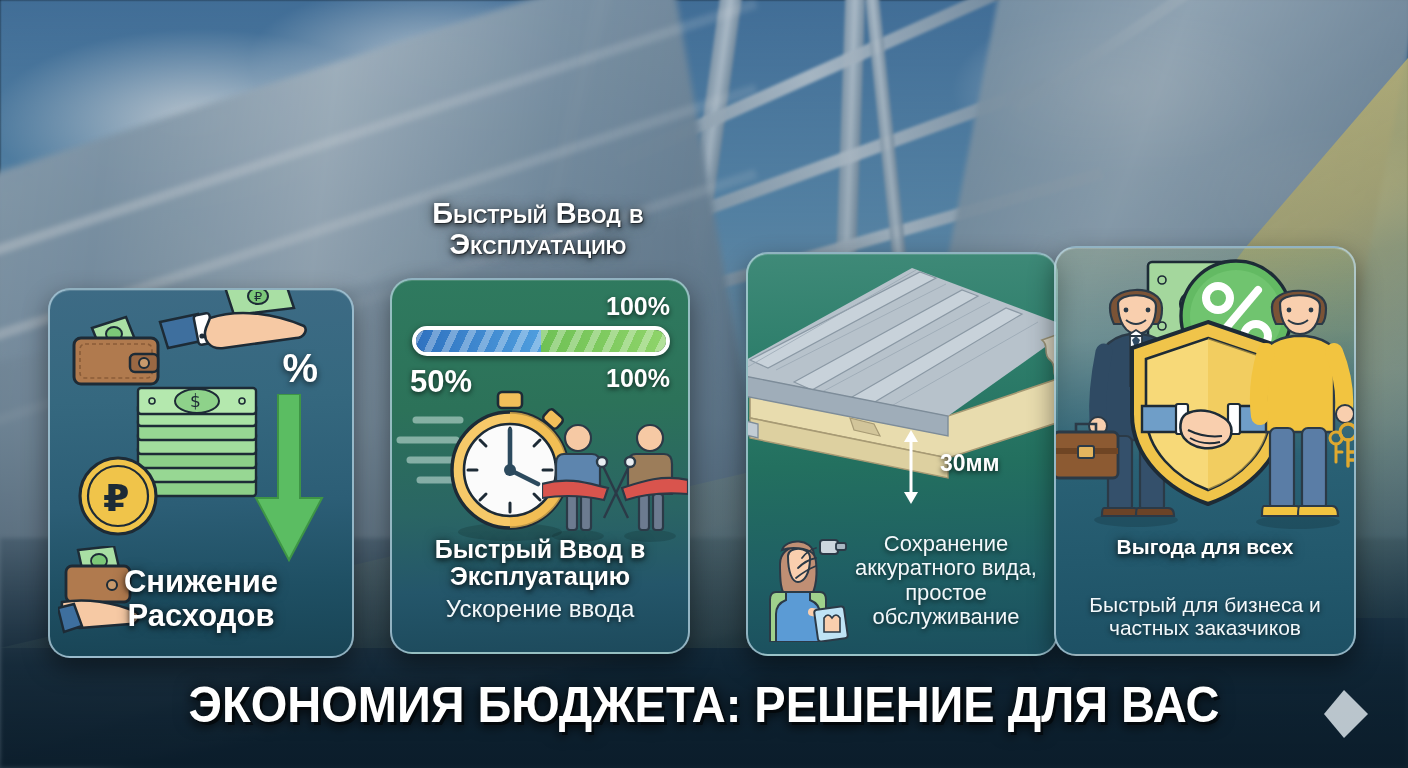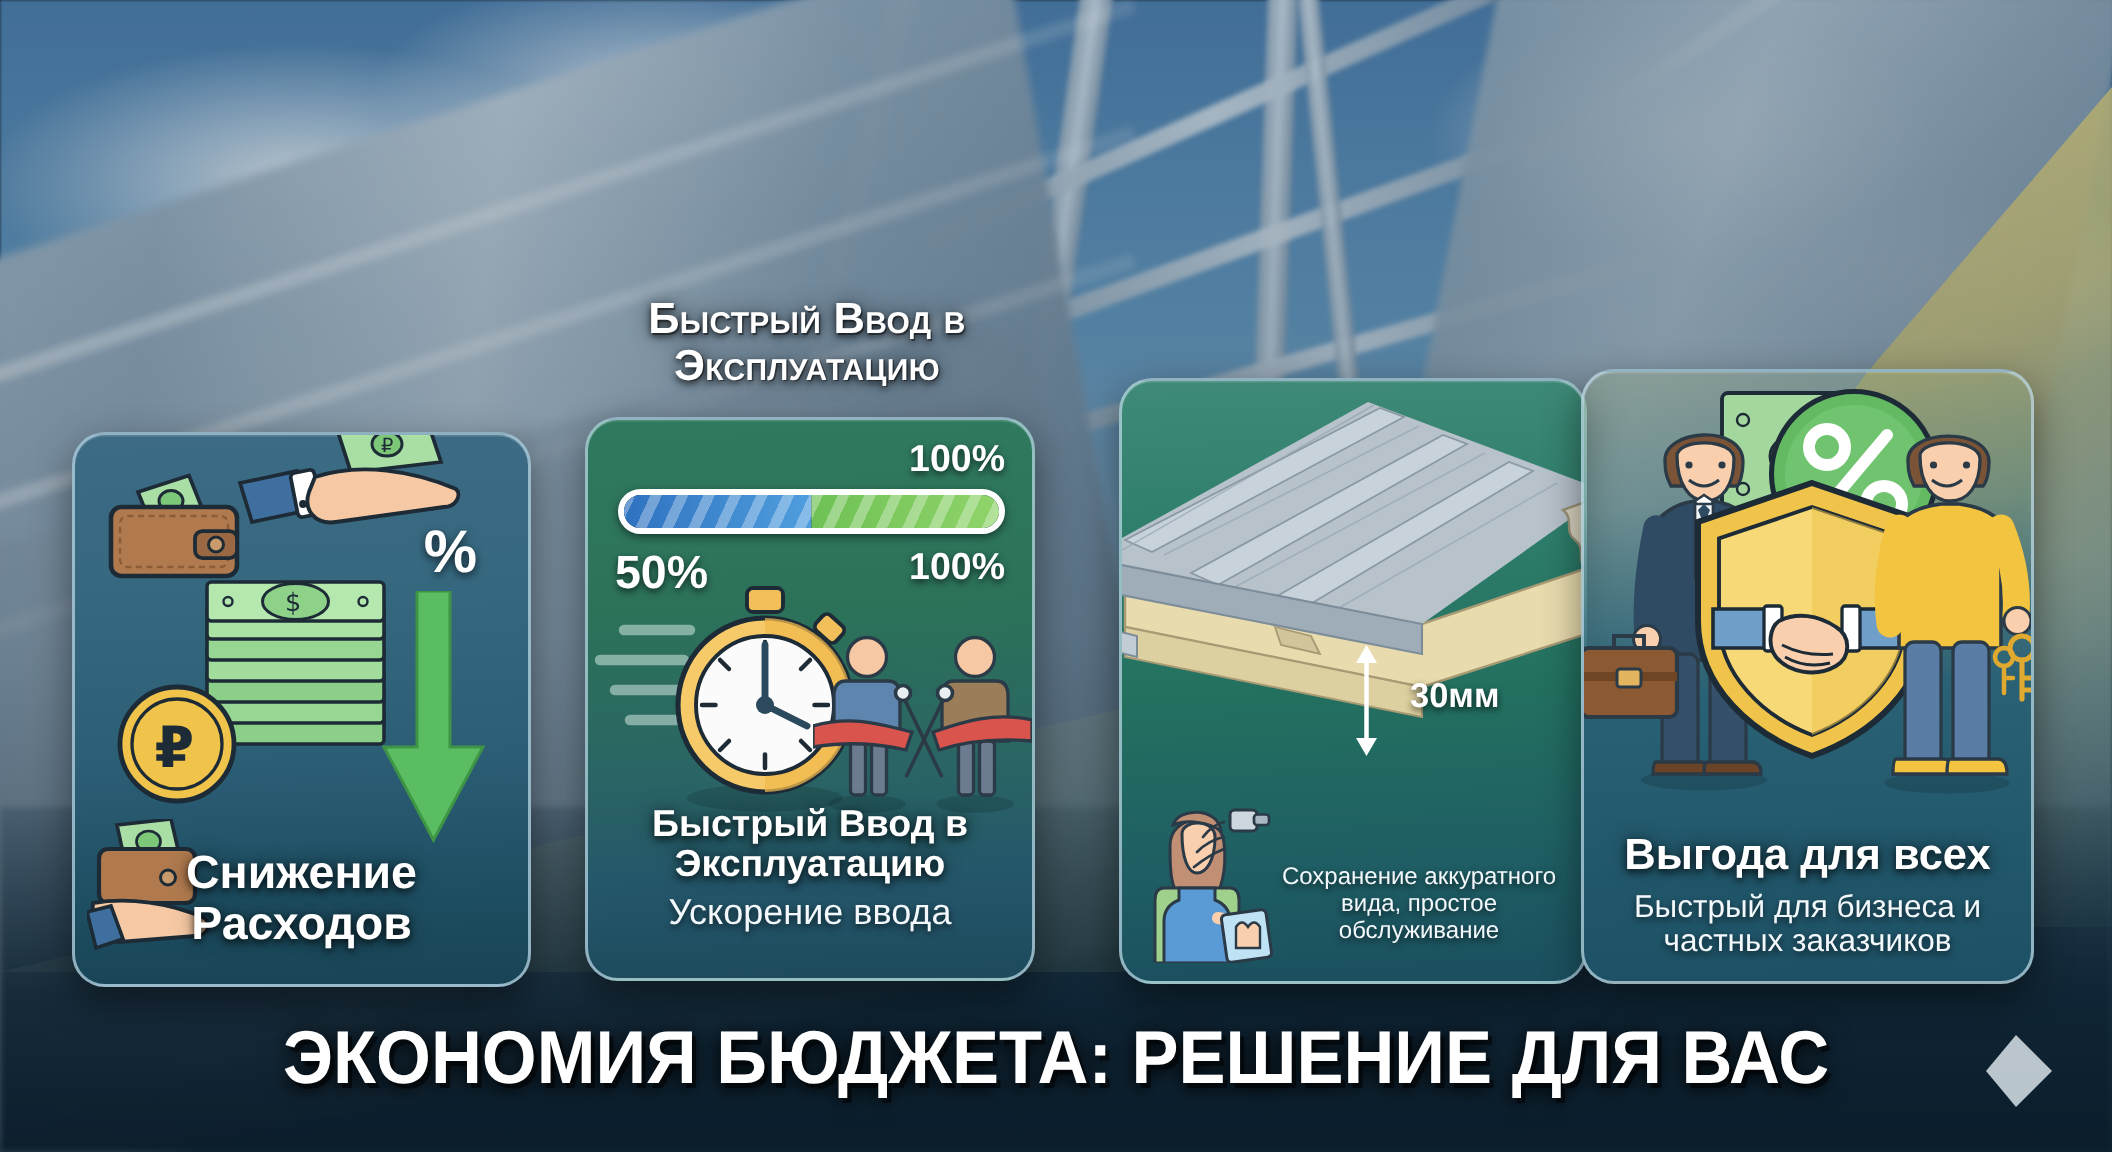--- a/index.html
+++ b/index.html
@@ -112,24 +112,24 @@
   }
   .pct-tr { position:absolute; right:18px; top:12px; font-size:25px; font-weight:bold; color:#fff; text-shadow:0 2px 5px rgba(0,0,0,.65); }
   .pct-bl { position:absolute; left:18px; top:84px; font-size:31px; font-weight:bold; color:#fff; text-shadow:0 2px 5px rgba(0,0,0,.65); }
   .pct-br { position:absolute; right:18px; top:84px; font-size:25px; font-weight:bold; color:#fff; text-shadow:0 2px 5px rgba(0,0,0,.65); }
   .c2-title { bottom:62px; font-size:26px; font-size:25px; }
   .c2-sub { bottom:29px; font-size:24px; }
 
   
   .mm-label { position:absolute; left:192px; top:196px; font-size:23px; font-weight:bold; color:#fff;
               text-shadow:0 2px 5px rgba(0,0,0,.7); }
-  .c3-sub { bottom:24px; left:96px; right:8px; font-size:16px; text-align:center; }
-
-  
-  .c4-title { bottom:68px; font-size:29px; }
+  .c3-sub { bottom:24px; left:96px; right:8px; font-size:22px; text-align:center; }
+
+  
+  .c4-title { bottom:95px; font-size:21px; }
   .c4-sub { bottom:14px; font-size:21px; }
 
   
   #banner {
     position:absolute; left:0; right:0; top:676px; height:72px; text-align:center;
     color:#ffffff; font-size:50px; font-weight:bold; letter-spacing:0px;
     transform:scaleX(.94); transform-origin:center;
     text-shadow: 3px 3px 0 rgba(0,0,0,.55), 0 0 18px rgba(0,0,0,.6), 0 4px 10px rgba(0,0,0,.7);
   }
   #banner-arrow { position:absolute; right:40px; top:690px; width:44px; height:48px; }

